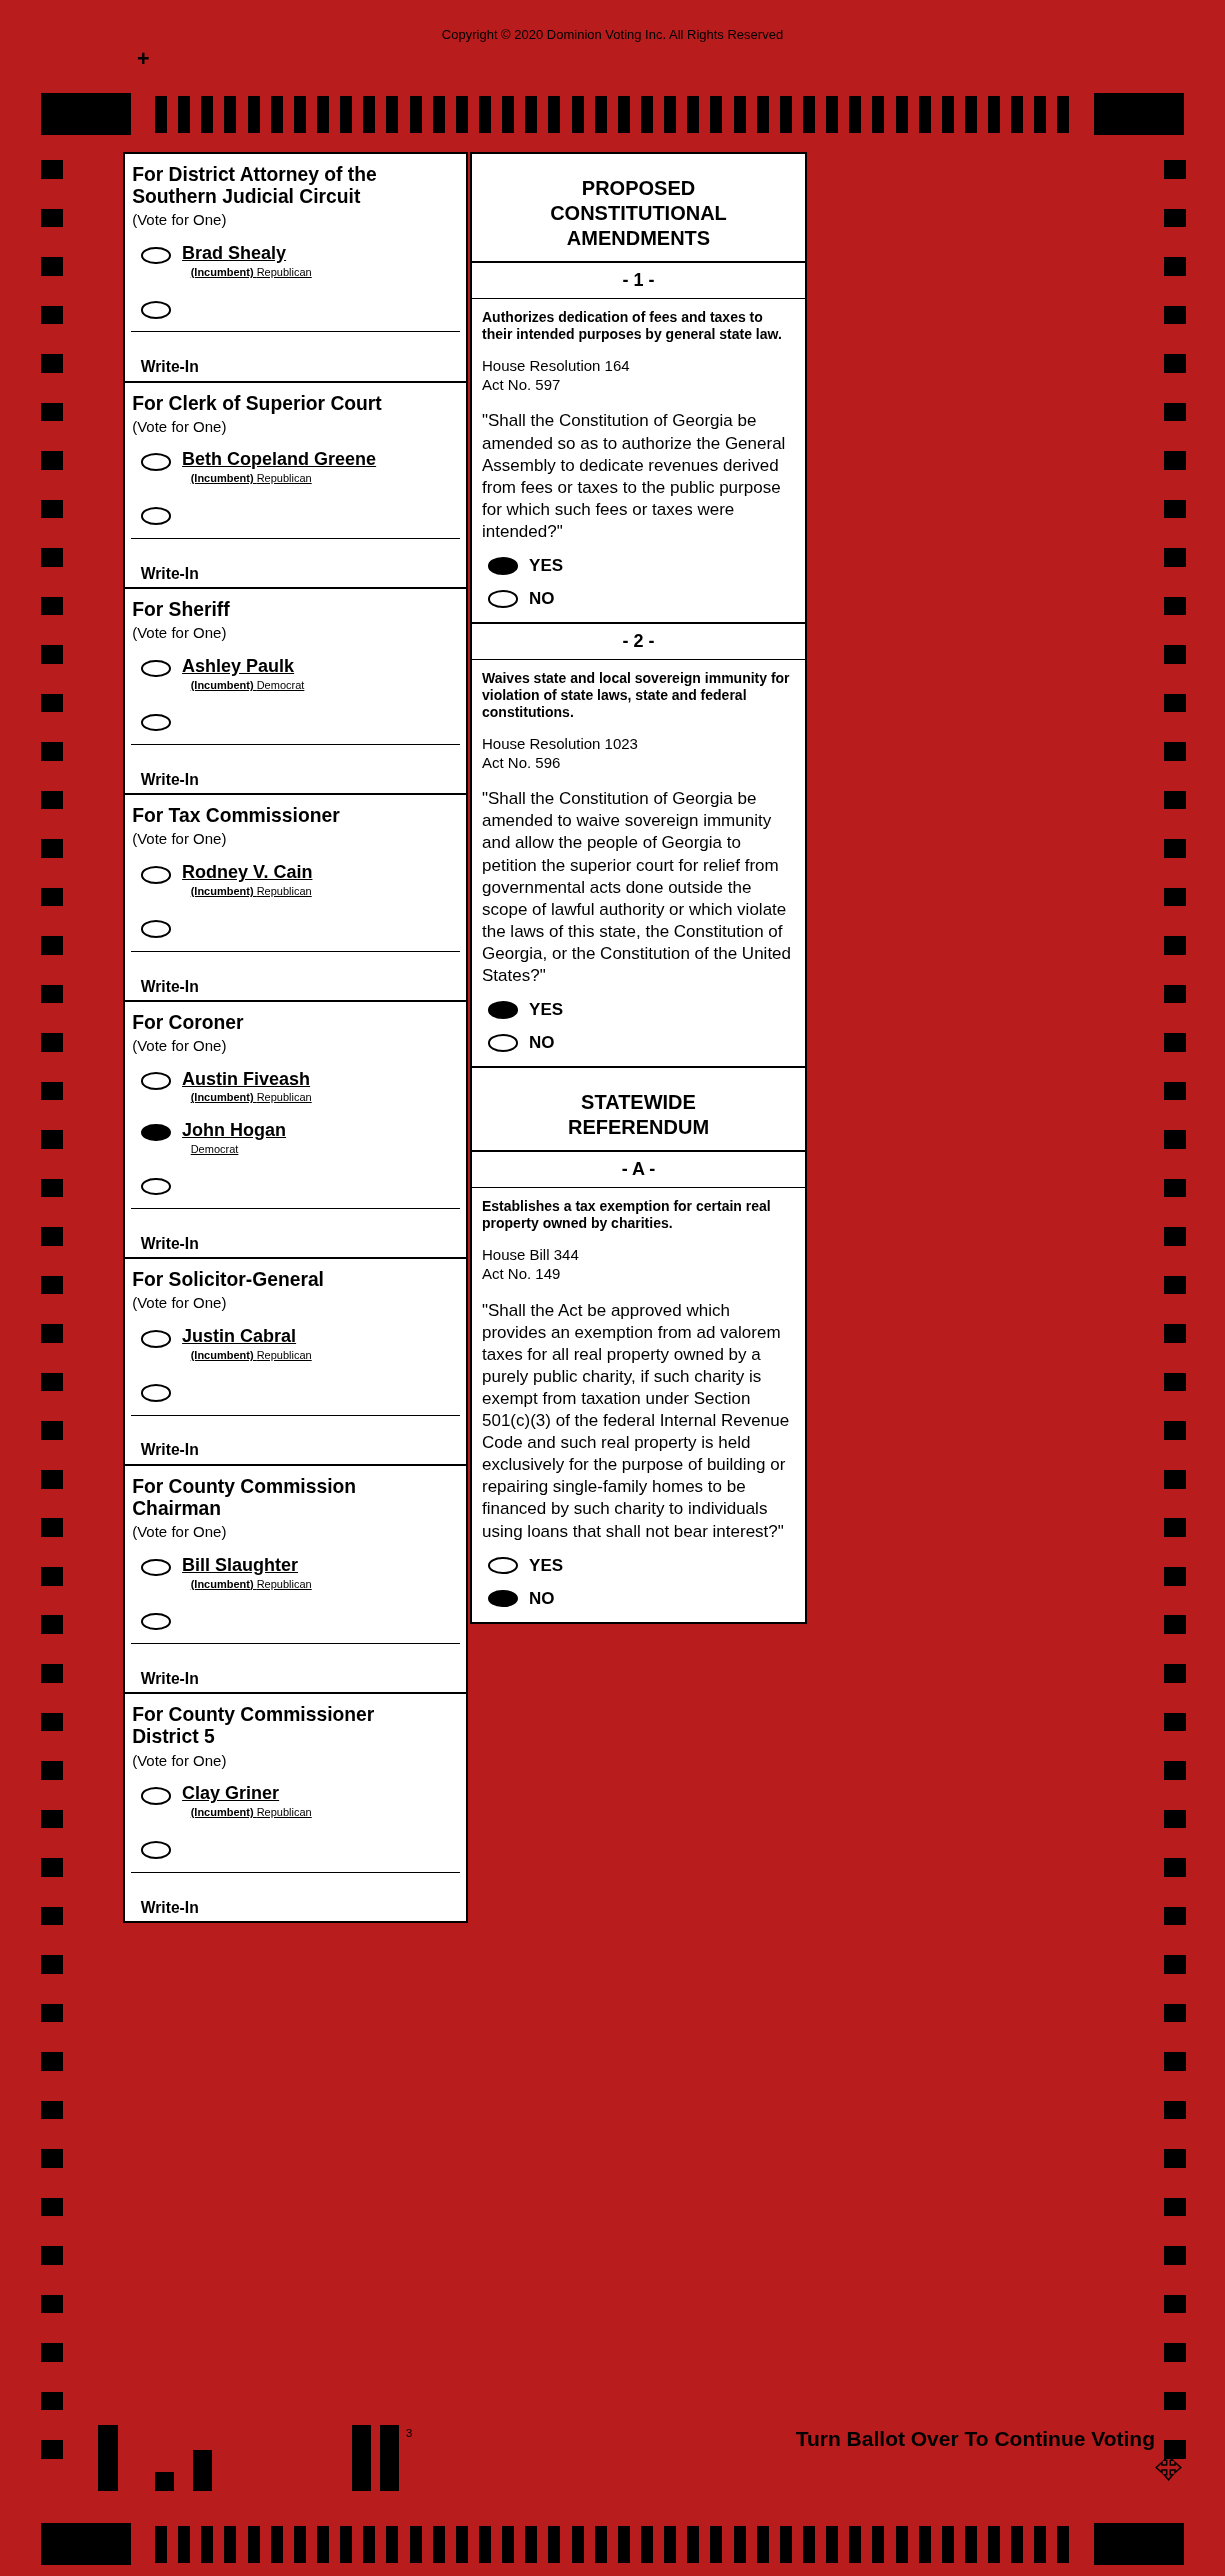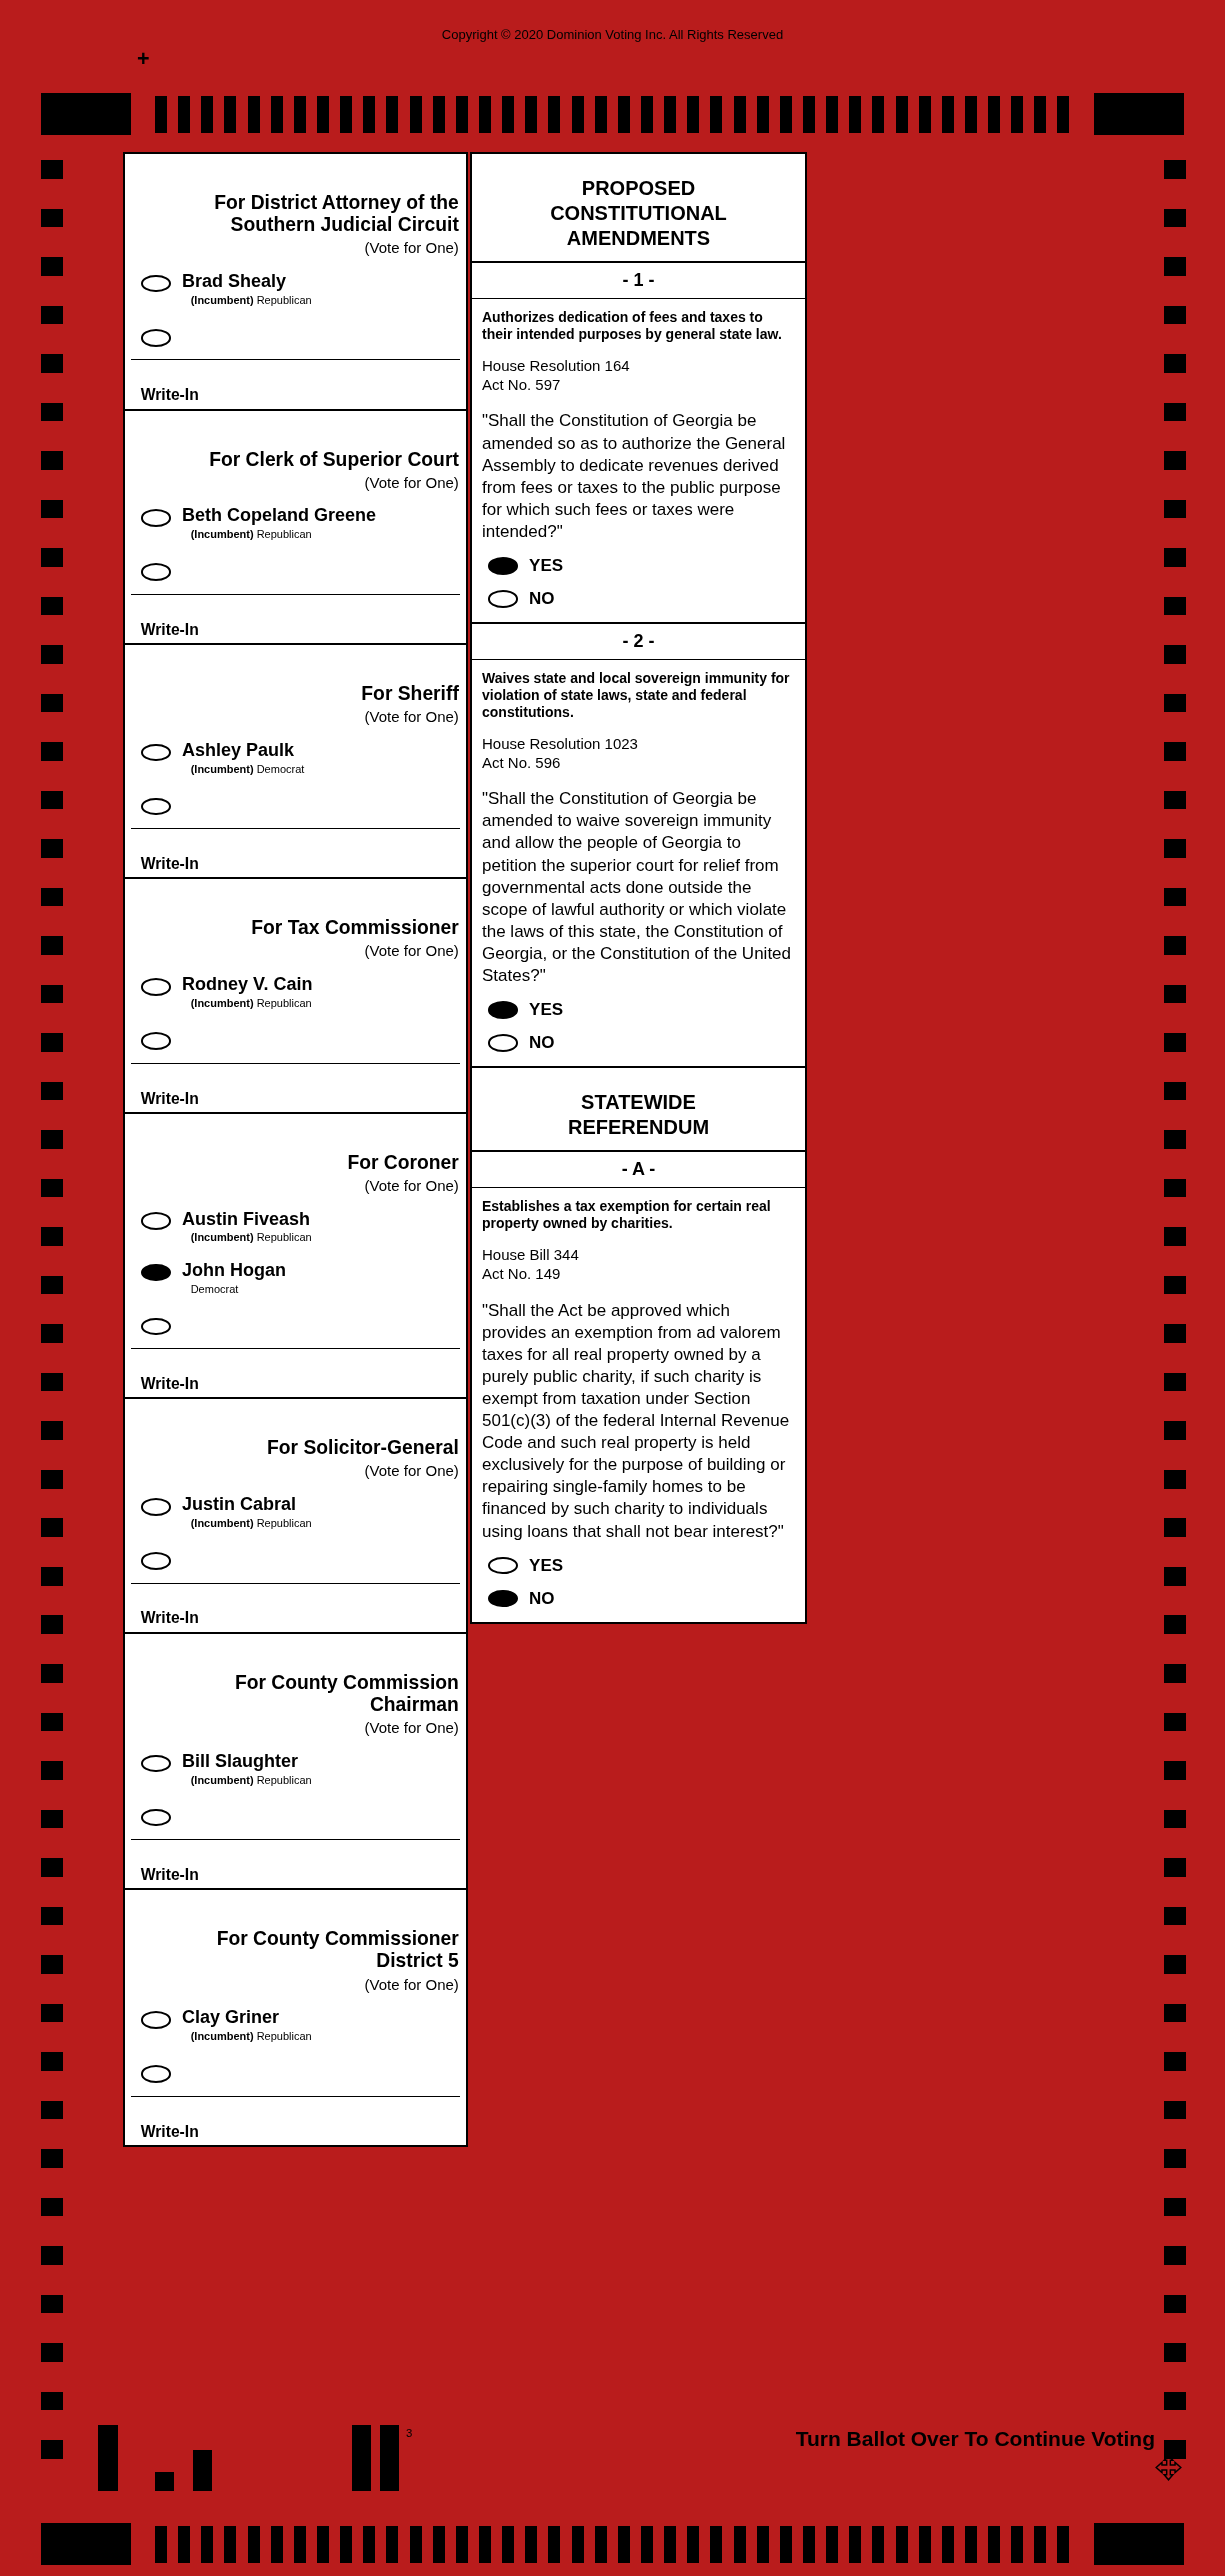--- a/index.html
+++ b/index.html
@@ -21,24 +21,24 @@
   .sq{width:22px;height:18.6px;background:#000;}
 
   
   .col{position:absolute;top:152px;background:#fff;border:2.1px solid #000;}
   .col.contests{left:123px;width:341px;}
   .col.measures{left:470px;width:333px;}
 
   
   .contest{border-bottom:2.1px solid #000;}
   .contest:last-child{border-bottom:none;}
-  .contest-header{text-align:right;padding:10px 7.2px 5.7px;margin-top:28px;}
+  .contest-header{text-align:left;padding:10px 7.2px 5.7px;}
   .contest-title{font-weight:bold;font-size:19.3px;line-height:1.15;white-space:pre-line;}
   .contest-vote{font-size:15px;margin-top:2.9px;}
-  .cand-row{display:flex;align-items:flex-start;padding:10px 8.6px 7.2px 15.7px;}
+  .cand-row{display:flex;align-items:flex-start;padding:10px 8.6px 7.2px 15.7px;text-decoration:underline;}
   .cand-row.empty{padding:13px 8.6px 8.6px 15.7px;}
   .oval{flex:0 0 auto;display:inline-block;width:26px;height:13.6px;border:2.1px solid #000;
         border-radius:50%;background:#fff;margin-top:2.9px;}
   .oval.filled{background:#000;}
   .cand-text{margin-left:11.4px;}
   .cand-name{font-weight:bold;font-size:18px;line-height:1.1;}
   .cand-detail{font-size:11px;margin-top:2.1px;margin-left:8.6px;}
   .cand-detail .q{font-weight:bold;}
   .writein{margin:4.3px 5.7px 0;border-top:1.4px solid #000;padding:2.9px 0 4.3px;}
   .writein-label{font-weight:bold;font-size:15.7px;margin-left:10px;margin-top:23px;}

